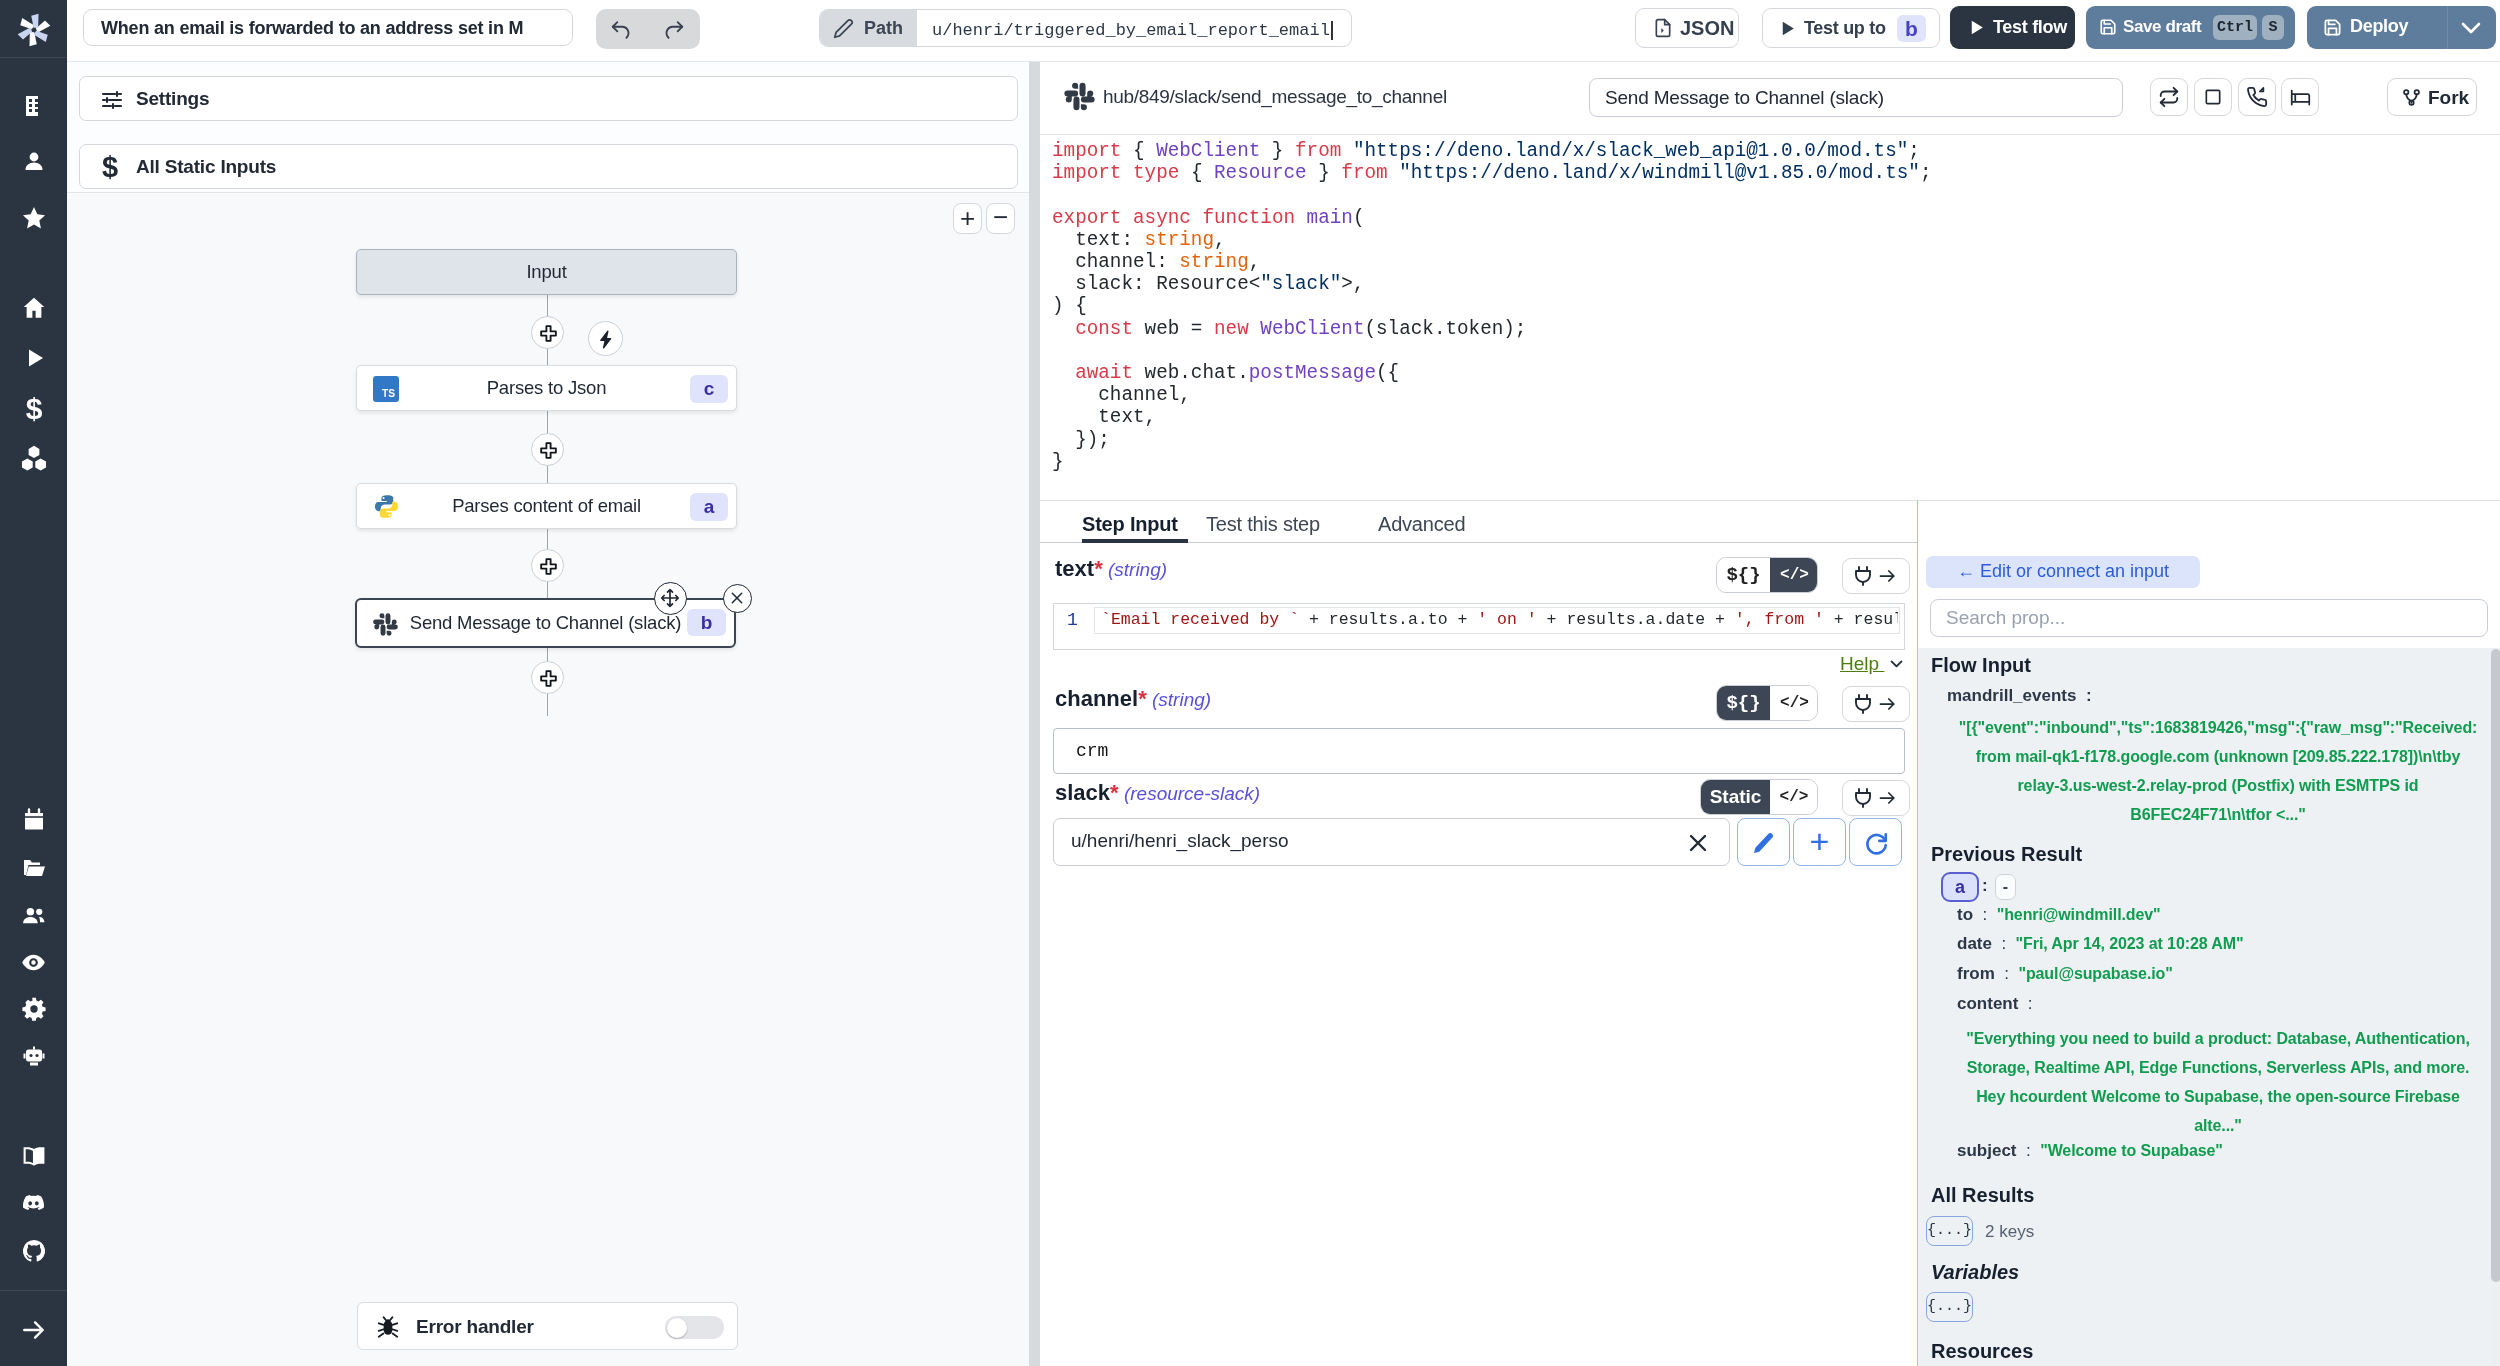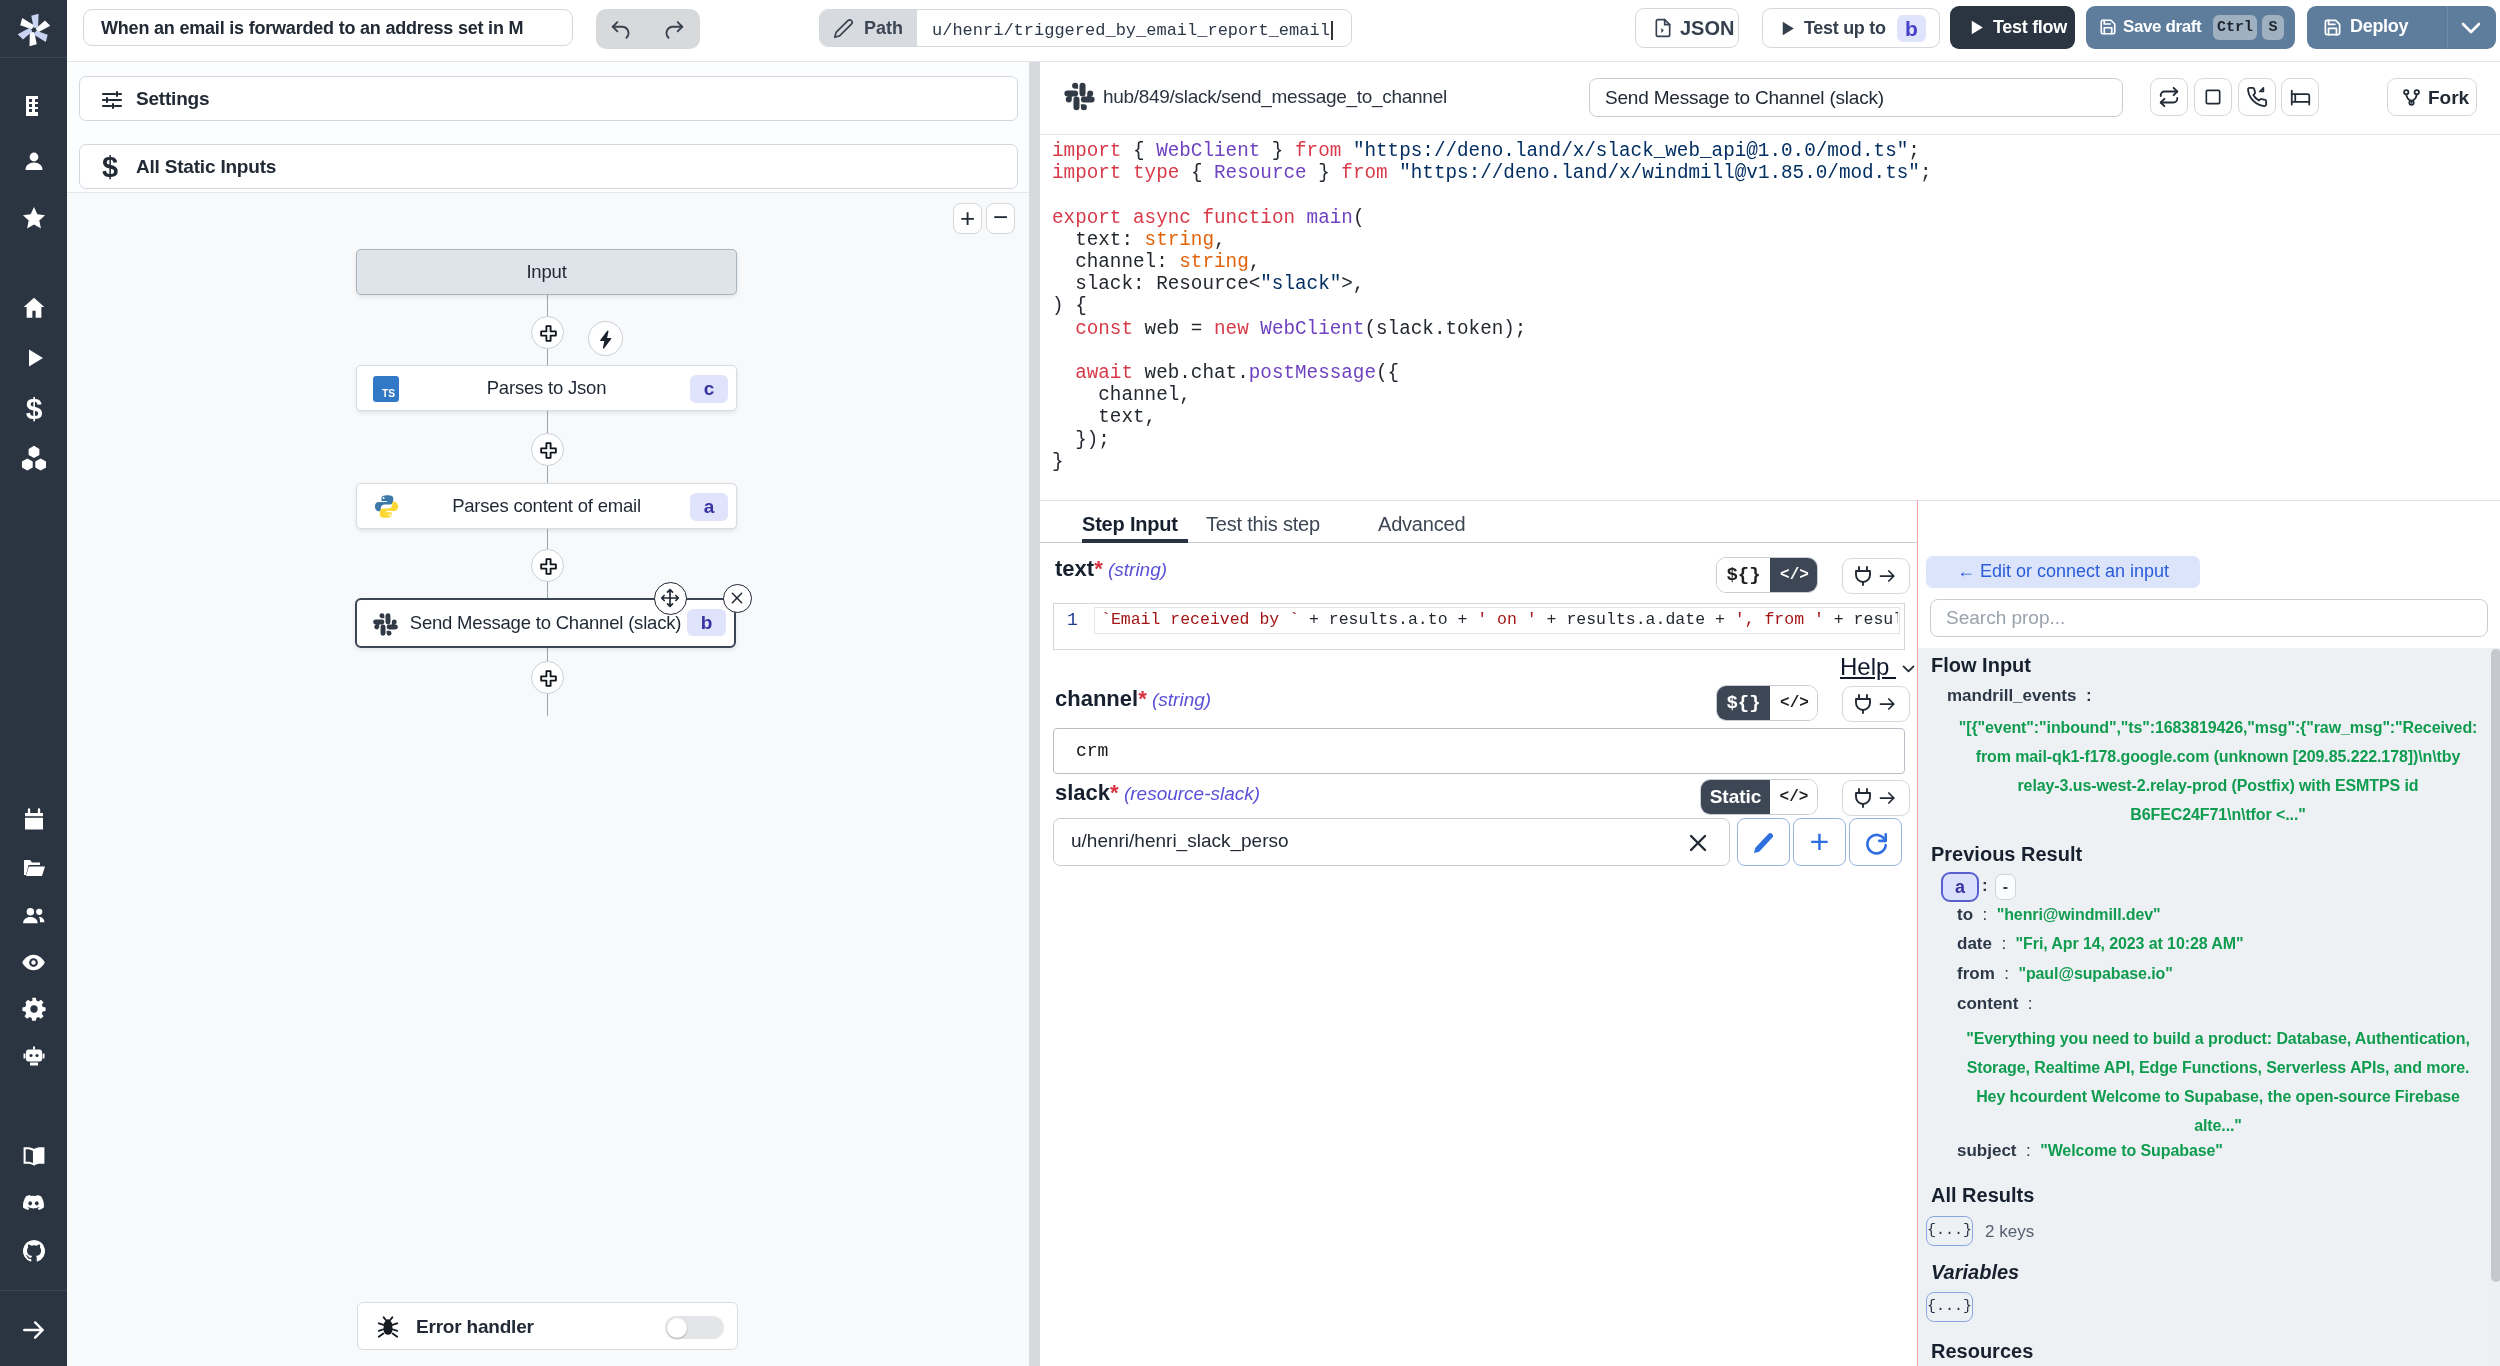--- a/index.html
+++ b/index.html
@@ -340,21 +340,21 @@
         </svg>
         <svg style="position:absolute;left:34px;top:7px;" width="22" height="20" viewBox="0 0 24 24" fill="none" stroke="#222a35" stroke-width="2.1" stroke-linecap="round" stroke-linejoin="round">
           <path d="M3 12h16M13 6l6 6-6 6"></path>
         </svg>
       </div>
     <div class="abs" style="left:13px;top:60px;width:852px;height:47px;border:1px solid #d3d7dc;background:#fff;">
       <div class="abs mono" style="left:13px;top:6px;font-size:18px;color:#1f3a93;">1</div>
       <div class="abs" style="left:40px;top:3px;width:806px;height:27px;border:1px solid #e3e6e9;"></div>
       <div class="abs mono" style="left:47px;top:6px;font-size:16.5px;color:#24292f;white-space:nowrap;overflow:hidden;width:797px;"><span class="rst">`Email received by `</span> + results.a.to + <span class="rst">' on '</span> + results.a.date + <span class="rst">', from '</span> + resul</div>
     </div>
-    <div class="abs" style="left:800px;top:110px;font-size:24px;color:#0f172a;text-align:center;"><span style="text-decoration:underline;">Help </span><svg style="position:relative;top:2px;left:4px;" width="17" height="17" viewBox="0 0 24 24" fill="none" stroke="#222a35" stroke-width="2.6" stroke-linecap="round" stroke-linejoin="round">
+    <div class="abs" style="left:800px;top:110px;font-size:19px;color:#4d7c0f;text-align:center;"><span style="text-decoration:underline;">Help </span><svg style="position:relative;top:2px;left:4px;" width="17" height="17" viewBox="0 0 24 24" fill="none" stroke="#222a35" stroke-width="2.6" stroke-linecap="round" stroke-linejoin="round">
           <path d="M5 9l7 7 7-7"></path>
         </svg></div>
 
     <div class="abs" style="left:15px;top:143px;"><span style="font-size:22px;font-weight:bold;color:#16202e;">channel</span><span style="font-size:22px;font-weight:bold;color:#d8303f;">*</span><span style="font-size:19px;font-style:italic;color:#5a50d8;"> (string)</span></div>
     <div class="abs" style="left:676px;top:142px;width:102px;height:36px;border:1px solid #c9ced4;border-radius:10px;overflow:hidden;">
       <div class="abs mono" style="left:0;top:0;width:53px;height:36px;background:#3c4654;font-size:19px;font-weight:bold;color:#fff;text-align:center;line-height:34px;">${}</div>
       <div class="abs mono" style="left:53px;top:0;width:49px;height:36px;background:#fff;font-size:16px;font-weight:bold;color:#222;text-align:center;line-height:35px;">&lt;/&gt;</div>
     </div>
     <div class="abs btn-w plugbtn" style="left:802px;top:143px;width:68px;height:36px;">
         <svg style="position:absolute;left:8px;top:5px;" width="24" height="24" viewBox="0 0 24 24" fill="none" stroke="#222a35" stroke-width="1.9" stroke-linecap="round" stroke-linejoin="round">

